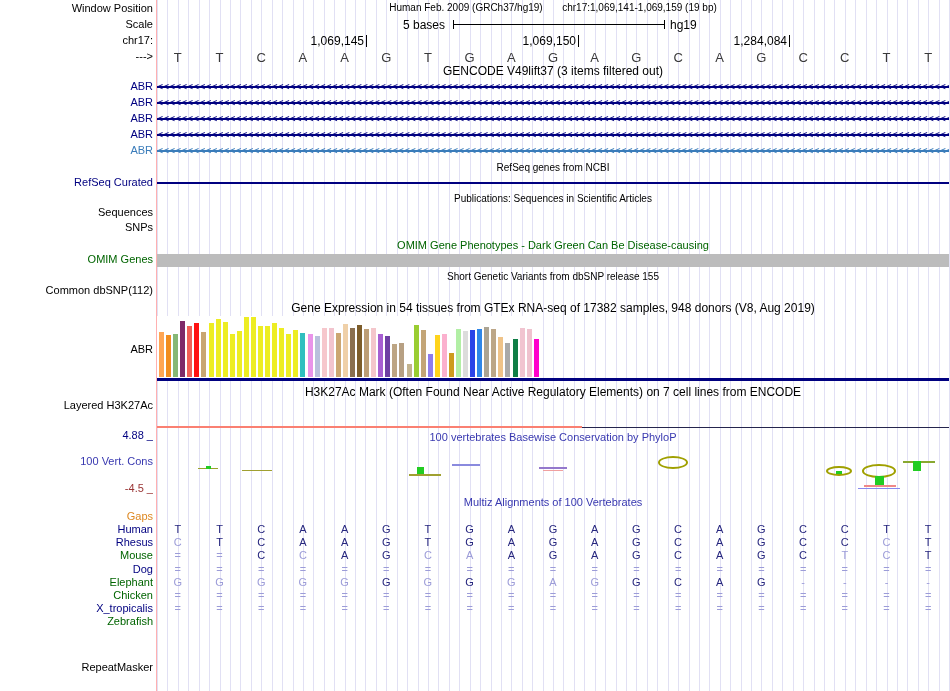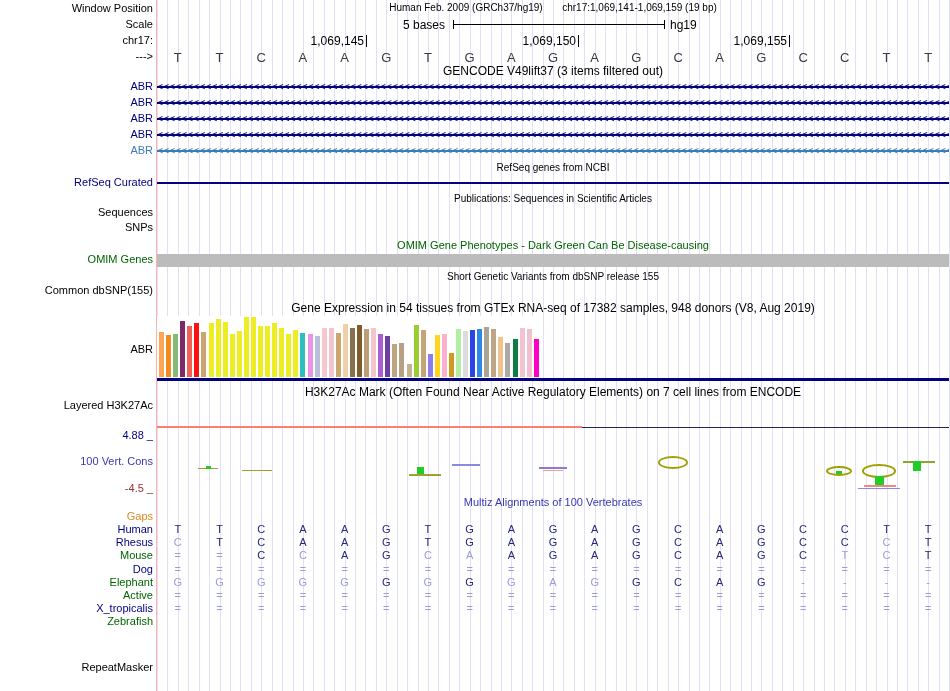--- a/index.html
+++ b/index.html
@@ -120,21 +120,21 @@
   </div>
   <div class="coord" style="top:18px;left:670px;">hg19</div>
 
   <div class="lbl" style="top:34px;">chr17:</div>
   <div id="coord-ticks">
       <div class="tick" style="left: 366px; top: 35px;"></div>
       <div class="coord" style="top: 34px; right: 586px;">1,069,145</div>
       <div class="tick" style="left: 578px; top: 35px;"></div>
       <div class="coord" style="top: 34px; right: 374px;">1,069,150</div>
       <div class="tick" style="left: 789px; top: 35px;"></div>
-      <div class="coord" style="top: 34px; right: 163px;">1,069,155</div>
+      <div class="coord" style="top: 34px; right: 163px;">1,284,084</div>
     </div>
 
   <div class="lbl" style="top:50px;">---&gt;</div>
   <div id="seq-row">
       <div class="seqch" style="left: 177.8px; top: 50px;">T</div>
       <div class="seqch" style="left: 219.5px; top: 50px;">T</div>
       <div class="seqch" style="left: 261.2px; top: 50px;">C</div>
       <div class="seqch" style="left: 302.9px; top: 50px;">A</div>
       <div class="seqch" style="left: 344.6px; top: 50px;">A</div>
       <div class="seqch" style="left: 386.3px; top: 50px;">G</div>
@@ -178,21 +178,21 @@
 
   <div class="title" style="top:193px;font-size:10px;">Publications: Sequences in Scientific Articles</div>
   <div class="lbl" style="top:206px;">Sequences</div>
   <div class="lbl" style="top:221px;">SNPs</div>
 
   <div class="title" style="top:239px;color:#006400;">OMIM Gene Phenotypes - Dark Green Can Be Disease-causing</div>
   <div class="lbl" style="top:253px;color:#006400;">OMIM Genes</div>
   <div class="hline" style="left:157px;top:254px;width:792px;height:13px;background:#bcbcbc;"></div>
 
   <div class="title" style="top:271px;font-size:10px;">Short Genetic Variants from dbSNP release 155</div>
-  <div class="lbl" style="top:284px;">Common dbSNP(155)</div>
+  <div class="lbl" style="top:284px;">Common dbSNP(112)</div>
 
   <div class="title" style="top:301px;font-size:12px;">Gene Expression in 54 tissues from GTEx RNA-seq of 17382 samples, 948 donors (V8, Aug 2019)</div>
   <div class="lbl" style="top:343px;">ABR</div>
   <div style="position:absolute;left:157px;top:316px;width:383px;height:62px;background:#fff;"></div>
   <div id="gtex-bars">
       <div class="bar" style="left: 159px; top: 332px; height: 45px; background: rgb(255, 166, 84);"></div>
       <div class="bar" style="left: 166.1px; top: 335px; height: 42px; background: rgb(241, 141, 31);"></div>
       <div class="bar" style="left: 173.1px; top: 334px; height: 43px; background: rgb(134, 184, 118);"></div>
       <div class="bar" style="left: 180.2px; top: 321px; height: 56px; background: rgb(127, 42, 104);"></div>
       <div class="bar" style="left: 187.3px; top: 326px; height: 51px; background: rgb(241, 95, 85);"></div>
@@ -246,20 +246,21 @@
       <div class="bar" style="left: 526.6px; top: 329px; height: 48px; background: rgb(239, 194, 206);"></div>
       <div class="bar" style="left: 533.7px; top: 339px; height: 38px; background: rgb(255, 0, 204);"></div>
     </div>
   <div class="hline" style="left:157px;top:378px;width:792px;height:3px;background:#000080;"></div>
 
   <div class="title" style="top:385px;font-size:12px;">H3K27Ac Mark (Often Found Near Active Regulatory Elements) on 7 cell lines from ENCODE</div>
   <div class="lbl" style="top:399px;">Layered H3K27Ac</div>
   <div class="hline" style="left:157px;top:426px;width:425px;height:2px;background:#fa8072;"></div>
   <div class="hline" style="left:582px;top:427px;width:367px;height:1px;background:#25254d;"></div>
 
+  <div class="title" style="top:431px;color:#3838b0;">100 vertebrates Basewise Conservation by PhyloP</div>
   <div class="lbl" style="top:429px;color:#000080;">4.88 _</div>
   <div class="lbl" style="top:455px;color:#3838b0;">100 Vert. Cons</div>
   <div class="lbl" style="top:482px;color:#993333;">-4.5 _</div>
   <div id="phylop-marks">
       <div class="mark" style="left: 198px; top: 468px; width: 20px; height: 1px; background: rgb(154, 162, 42);"></div>
       <div class="mark" style="left: 206px; top: 466px; width: 5px; height: 3px; background: rgb(34, 204, 34);"></div>
       <div class="mark" style="left: 242px; top: 470px; width: 30px; height: 1px; background: rgb(160, 160, 48);"></div>
       <div class="mark" style="left: 417px; top: 467px; width: 7px; height: 7px; background: rgb(34, 204, 34);"></div>
       <div class="mark" style="left: 409px; top: 474px; width: 32px; height: 2px; background: rgb(160, 160, 48);"></div>
       <div class="mark" style="left: 452px; top: 464px; width: 28px; height: 2px; background: rgb(138, 138, 222);"></div>
@@ -372,21 +373,21 @@
       <div class="alnch" style="left: 553px; top: 576px; color: rgb(156, 156, 216);">A</div>
       <div class="alnch" style="left: 594.7px; top: 576px; color: rgb(156, 156, 216);">G</div>
       <div class="alnch" style="left: 636.4px; top: 576px; color: rgb(38, 38, 126);">G</div>
       <div class="alnch" style="left: 678.1px; top: 576px; color: rgb(38, 38, 126);">C</div>
       <div class="alnch" style="left: 719.7px; top: 576px; color: rgb(38, 38, 126);">A</div>
       <div class="alnch" style="left: 761.4px; top: 576px; color: rgb(38, 38, 126);">G</div>
       <div class="alnch" style="left: 803.1px; top: 576px; color: rgb(156, 156, 216);">-</div>
       <div class="alnch" style="left: 844.8px; top: 576px; color: rgb(156, 156, 216);">-</div>
       <div class="alnch" style="left: 886.5px; top: 576px; color: rgb(156, 156, 216);">-</div>
       <div class="alnch" style="left: 928.2px; top: 576px; color: rgb(156, 156, 216);">-</div>
-      <div class="lbl" style="top: 589px; color: rgb(0, 100, 0);">Active</div>
+      <div class="lbl" style="top: 589px; color: rgb(0, 100, 0);">Chicken</div>
       <div class="alnch" style="left: 177.8px; top: 589px; color: rgb(156, 156, 216);">=</div>
       <div class="alnch" style="left: 219.5px; top: 589px; color: rgb(156, 156, 216);">=</div>
       <div class="alnch" style="left: 261.2px; top: 589px; color: rgb(156, 156, 216);">=</div>
       <div class="alnch" style="left: 302.9px; top: 589px; color: rgb(156, 156, 216);">=</div>
       <div class="alnch" style="left: 344.6px; top: 589px; color: rgb(156, 156, 216);">=</div>
       <div class="alnch" style="left: 386.3px; top: 589px; color: rgb(156, 156, 216);">=</div>
       <div class="alnch" style="left: 427.9px; top: 589px; color: rgb(156, 156, 216);">=</div>
       <div class="alnch" style="left: 469.6px; top: 589px; color: rgb(156, 156, 216);">=</div>
       <div class="alnch" style="left: 511.3px; top: 589px; color: rgb(156, 156, 216);">=</div>
       <div class="alnch" style="left: 553px; top: 589px; color: rgb(156, 156, 216);">=</div>

